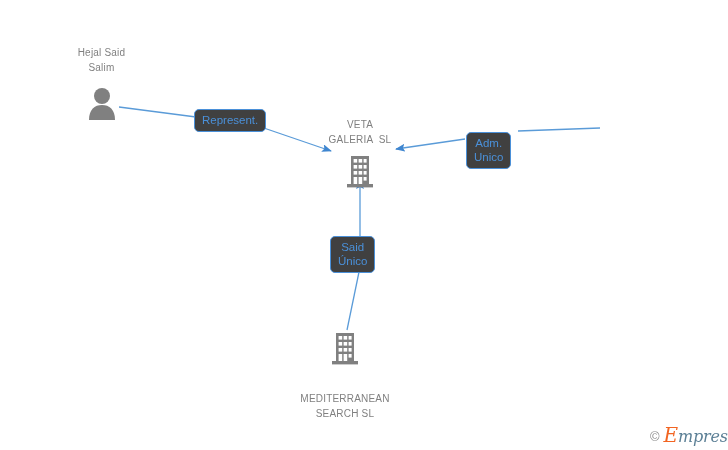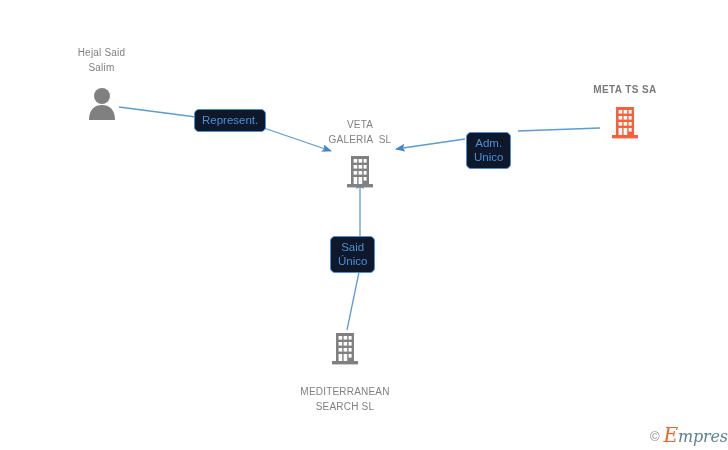--- a/index.html
+++ b/index.html
@@ -42,21 +42,21 @@
   }
   .icon-wrap {
     display: flex;
     justify-content: center;
     align-items: flex-end;
   }
   .edge-label {
     position: absolute;
     border: 1px solid #4a90d9;
     border-radius: 5px;
-    background: #0f172a;
+    background: #404040;
     color: #4a90d9;
     font-size: 11.5px;
     line-height: 14px;
     padding: 3px 7px 4px 7px;
     text-align: center;
     white-space: pre;
     box-sizing: border-box;
   }
   .watermark {
     position: absolute;
@@ -137,62 +137,41 @@
         <rect x="8.6" y="17" width="3.6" height="3.6" fill="#ffffff"></rect>
         <rect x="13.6" y="17" width="3.6" height="3.6" fill="#ffffff"></rect>
         <rect x="18.6" y="17" width="3.0" height="3.6" fill="#ffffff"></rect>
         <rect x="8.6" y="23" width="3.6" height="7" fill="#ffffff"></rect>
         <rect x="13.6" y="23" width="3.6" height="7" fill="#ffffff"></rect>
         <rect x="18.6" y="23" width="3.0" height="3.6" fill="#ffffff"></rect>
       </svg>
     </div>
   </div>
 
-  <div class="node" style="left:565px; top:82px; width:120px;">
-    <div class="node-label bold">META TS SA</div>
-    <div class="icon-wrap" style="height:34px; margin-top:8px;">
-      <svg width="30" height="34" viewBox="0 0 30 34" xmlns="http://www.w3.org/2000/svg">
-        <rect x="6" y="2" width="18" height="28" fill="#f4613a"></rect>
-        <rect x="2" y="30" width="26" height="3.4" fill="#f4613a"></rect>
-        <rect x="8.6" y="5" width="3.6" height="3.6" fill="#ffffff"></rect>
-        <rect x="13.6" y="5" width="3.6" height="3.6" fill="#ffffff"></rect>
-        <rect x="18.6" y="5" width="3.0" height="3.6" fill="#ffffff"></rect>
-        <rect x="8.6" y="11" width="3.6" height="3.6" fill="#ffffff"></rect>
-        <rect x="13.6" y="11" width="3.6" height="3.6" fill="#ffffff"></rect>
-        <rect x="18.6" y="11" width="3.0" height="3.6" fill="#ffffff"></rect>
-        <rect x="8.6" y="17" width="3.6" height="3.6" fill="#ffffff"></rect>
-        <rect x="13.6" y="17" width="3.6" height="3.6" fill="#ffffff"></rect>
-        <rect x="18.6" y="17" width="3.0" height="3.6" fill="#ffffff"></rect>
-        <rect x="8.6" y="23" width="3.6" height="7" fill="#ffffff"></rect>
-        <rect x="13.6" y="23" width="3.6" height="7" fill="#ffffff"></rect>
-        <rect x="18.6" y="23" width="3.0" height="3.6" fill="#ffffff"></rect>
-      </svg>
-    </div>
-  </div>
 
   <div class="node" style="left:280px; top:331px; width:130px;">
     <div class="icon-wrap" style="height:34px;">
       <svg width="30" height="34" viewBox="0 0 30 34" xmlns="http://www.w3.org/2000/svg">
         <rect x="6" y="2" width="18" height="28" fill="#808080"></rect>
         <rect x="2" y="30" width="26" height="3.4" fill="#808080"></rect>
         <rect x="8.6" y="5" width="3.6" height="3.6" fill="#ffffff"></rect>
         <rect x="13.6" y="5" width="3.6" height="3.6" fill="#ffffff"></rect>
         <rect x="18.6" y="5" width="3.0" height="3.6" fill="#ffffff"></rect>
         <rect x="8.6" y="11" width="3.6" height="3.6" fill="#ffffff"></rect>
         <rect x="13.6" y="11" width="3.6" height="3.6" fill="#ffffff"></rect>
         <rect x="18.6" y="11" width="3.0" height="3.6" fill="#ffffff"></rect>
         <rect x="8.6" y="17" width="3.6" height="3.6" fill="#ffffff"></rect>
         <rect x="13.6" y="17" width="3.6" height="3.6" fill="#ffffff"></rect>
         <rect x="18.6" y="17" width="3.0" height="3.6" fill="#ffffff"></rect>
         <rect x="8.6" y="23" width="3.6" height="7" fill="#ffffff"></rect>
         <rect x="13.6" y="23" width="3.6" height="7" fill="#ffffff"></rect>
         <rect x="18.6" y="23" width="3.0" height="3.6" fill="#ffffff"></rect>
       </svg>
     </div>
-    <div class="node-label" style="margin-top:19px;">MEDITERRANEAN
+    <div class="node-label" style="margin-top:26px;">MEDITERRANEAN
 SEARCH SL</div>
   </div>
 
   <div class="edge-label" style="left:194px; top:109px;">Represent.</div>
   <div class="edge-label" style="left:466px; top:132px;">Adm.
 Unico</div>
   <div class="edge-label" style="left:330px; top:236px;">Said
 Único</div>
 
   <div class="watermark" style="left:650px; top:427px;">

